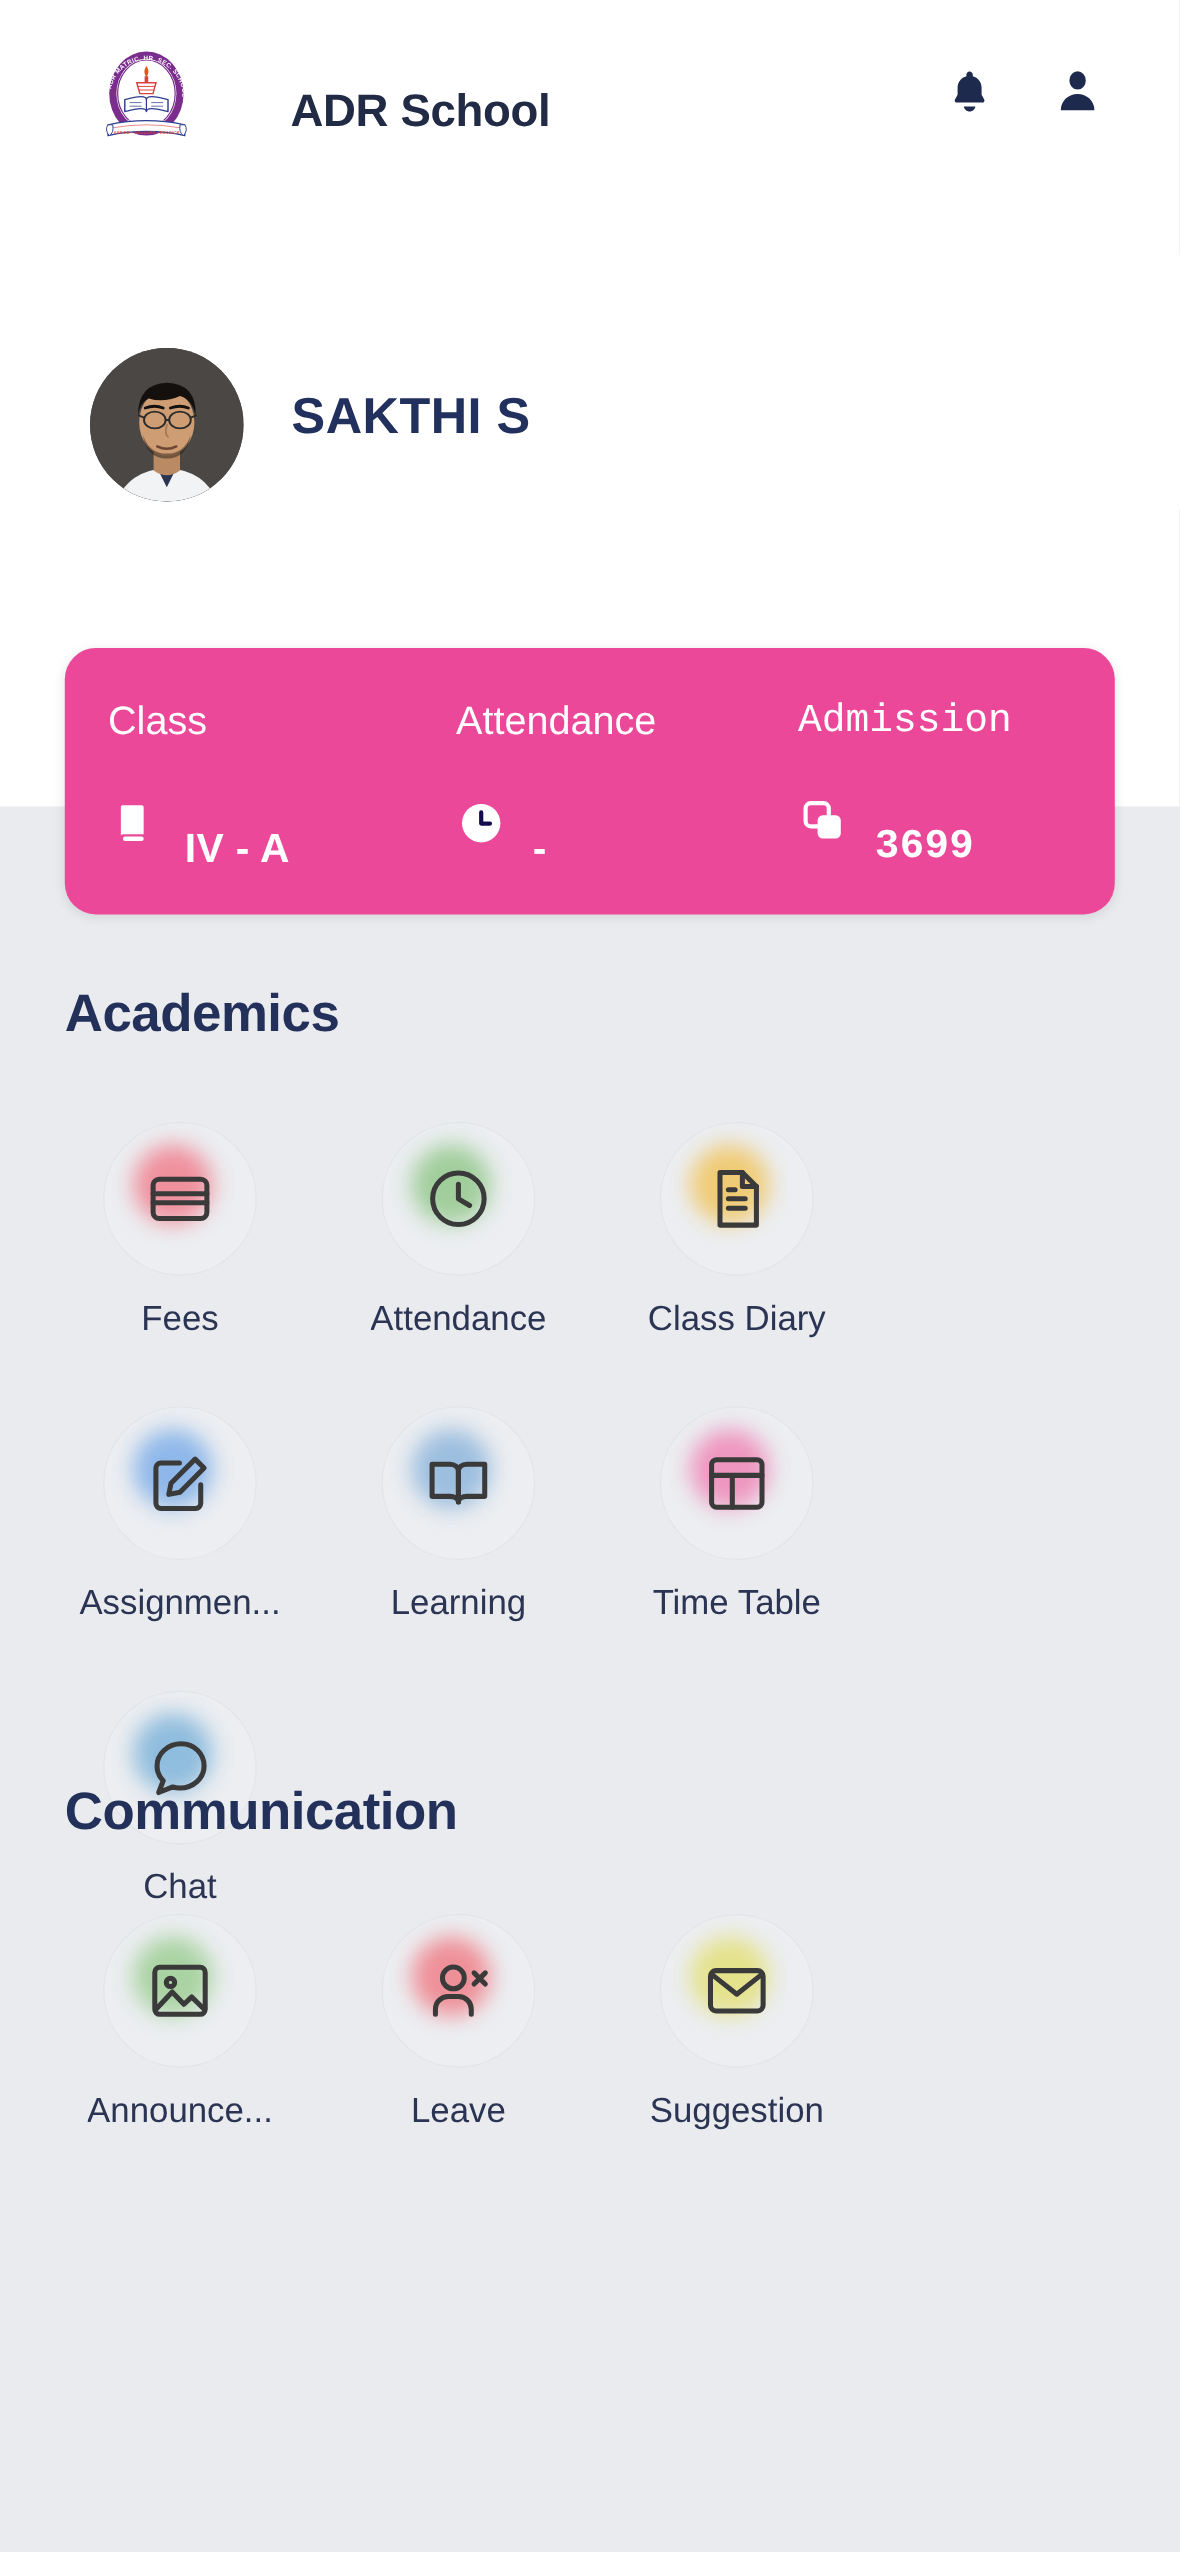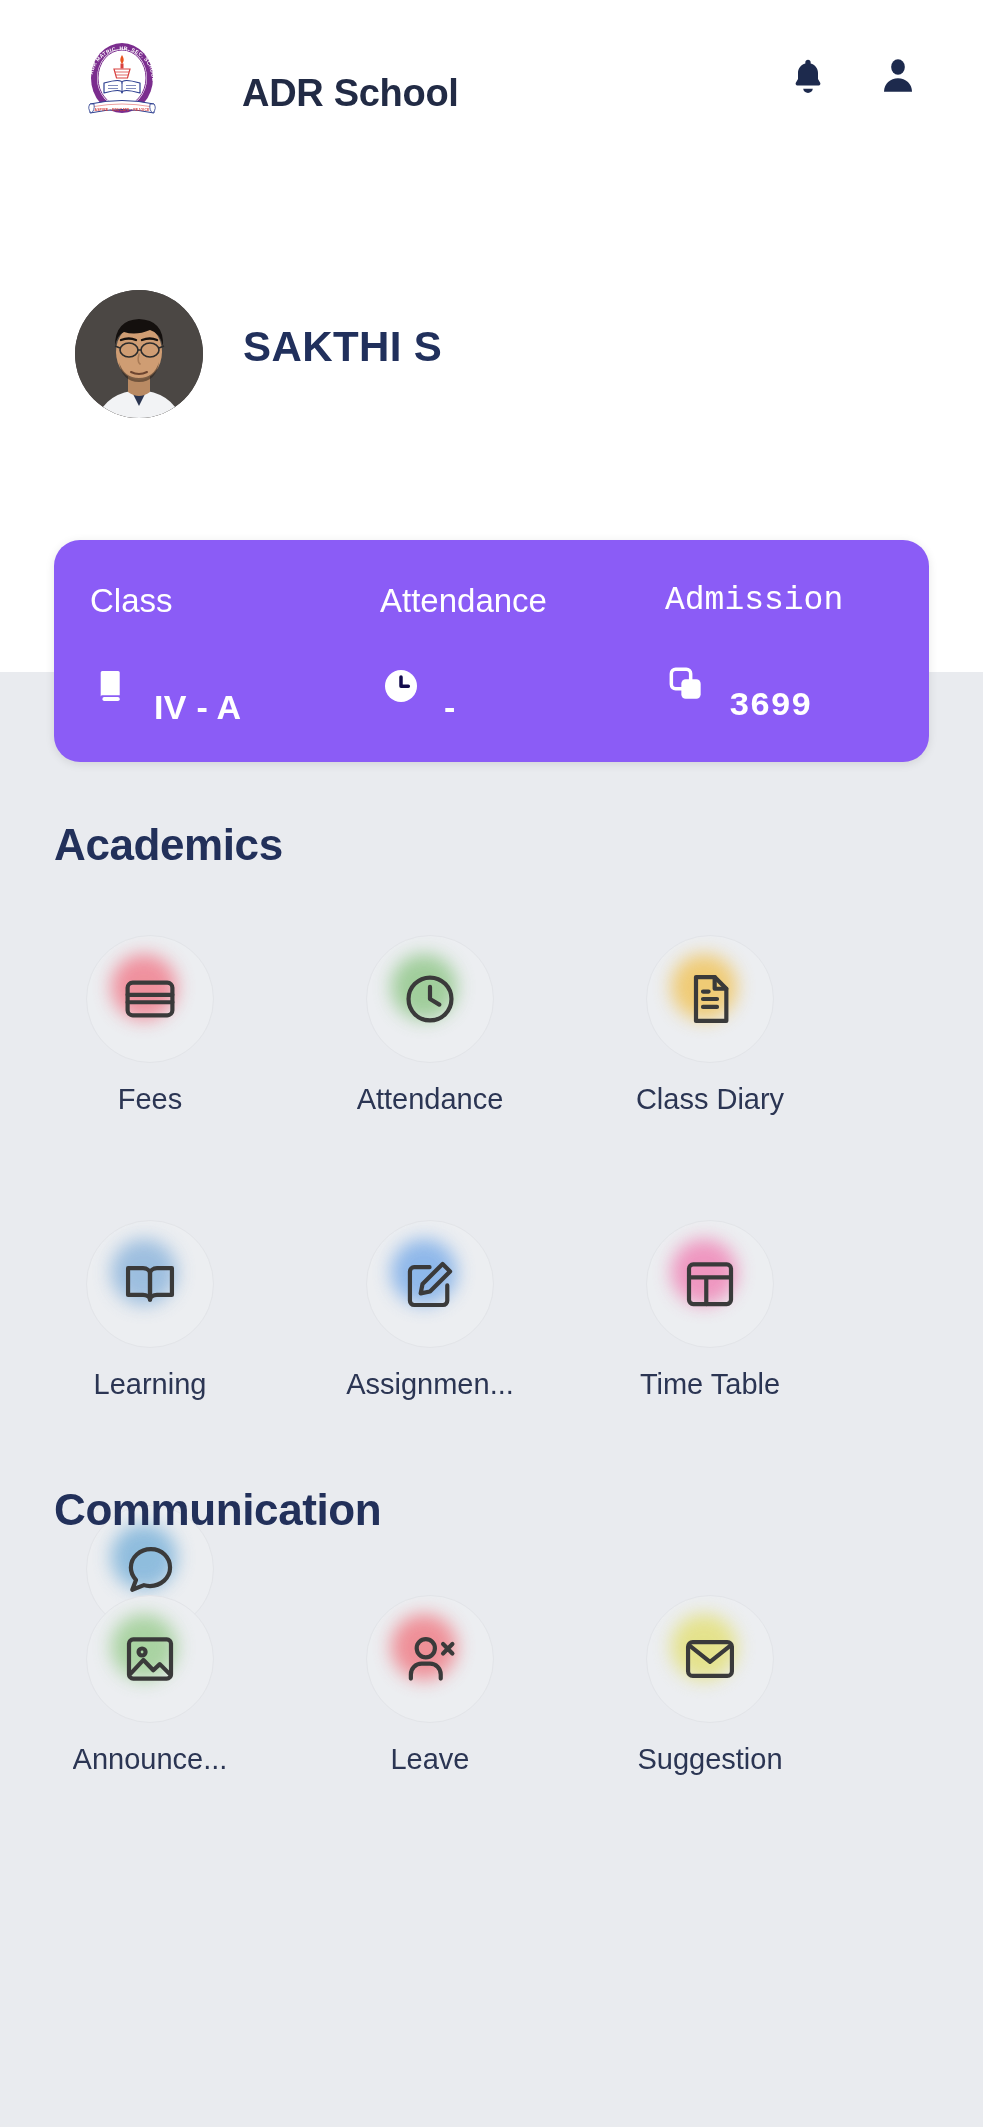--- a/index.html
+++ b/index.html
@@ -56,21 +56,21 @@
   .avatar svg { display:block; width:128px; height:128px; }
   .student-name {
     position:absolute; left:243px; top:33px;
     font-size:42px; font-weight:700; color:#21305c;
     letter-spacing:0.4px;
   }
 
   
   .info-card {
     position:absolute; left:54px; top:540px; width:875px; height:222px;
-    background:#8b5cf6; border-radius:26px;
+    background:#ec4899; border-radius:26px;
     padding:42px 0 0 0;
     box-shadow:0 2px 10px rgba(0,0,0,0.10);
   }
   .info-row {
     display:flex; width:100%;
     padding:0 32px 0 32px;
   }
   .info-col { flex:1; }
   .info-col.c1 { flex:0 0 290px; }
   .info-col.c2 { flex:0 0 285px; }
@@ -89,21 +89,21 @@
   .section-title {
     position:absolute; left:54px;
     font-size:44px; font-weight:700; color:#22305a;
     letter-spacing:-0.4px;
   }
   #academics-title { top:820px; }
   #communication-title { top:1485px; }
 
   .grid {
     position:absolute; left:34px; width:915px;
-    display:flex; flex-wrap:wrap;gap:48px;
+    display:flex; flex-wrap:wrap;
   }
   #academics-grid { top:935px; }
   #communication-grid { top:1595px;align-items:flex-end; }
 
   .tile {
     width:232px;
     display:flex; flex-direction:column; align-items:center;
     margin-bottom:56px; cursor:pointer;
   }
   .tile-circle {
@@ -293,41 +293,41 @@
             <path d="M6 2.6h8l5 5v13.8H6z" stroke="#3a3a3a" stroke-width="1.8" fill="none" stroke-linecap="round" stroke-linejoin="round"></path>
             <path d="M14 2.6v5h5" stroke="#3a3a3a" stroke-width="1.8" fill="none" stroke-linecap="round" stroke-linejoin="round"></path>
             <path d="M9 12h6M9 15.4h6M9 8.8h2.4" stroke="#3a3a3a" stroke-width="1.8" fill="none" stroke-linecap="round" stroke-linejoin="round"></path>
           </svg>
         </span>
       </div>
       <div class="tile-label">Class Diary</div>
     </div>
     <div class="tile">
       <div class="tile-circle">
+        <div class="blob" style="background: rgb(126, 174, 232);"></div>
+        <span class="tile-ico">
+          <svg width="56" height="56" viewBox="0 0 24 24">
+            <path d="M19.4 12.6v6.6c0 1-.8 1.8-1.8 1.8H5.2c-1 0-1.8-.8-1.8-1.8V6.6c0-1 .8-1.8 1.8-1.8h6.6" stroke="#3a3a3a" stroke-width="1.8" fill="none" stroke-linecap="round" stroke-linejoin="round"></path>
+            <path d="M17.4 3.4l3.2 3.2L12 15.2l-4 .8.8-4z" stroke="#3a3a3a" stroke-width="1.8" fill="none" stroke-linecap="round" stroke-linejoin="round"></path>
+          </svg>
+        </span>
+      </div>
+      <div class="tile-label">Assignmen...</div>
+    </div>
+    <div class="tile">
+      <div class="tile-circle">
         <div class="blob" style="background: rgb(143, 182, 220);"></div>
         <span class="tile-ico">
           <svg width="56" height="56" viewBox="0 0 24 24">
             <path d="M2.6 5.2h6.4c1.7 0 3 1.1 3 2.5v11c0-1.1-1.3-2-3-2H2.6z" stroke="#3a3a3a" stroke-width="1.8" fill="none" stroke-linecap="round" stroke-linejoin="round"></path>
             <path d="M21.4 5.2H15c-1.7 0-3 1.1-3 2.5v11c0-1.1 1.3-2 3-2h6.4z" stroke="#3a3a3a" stroke-width="1.8" fill="none" stroke-linecap="round" stroke-linejoin="round"></path>
           </svg>
         </span>
       </div>
       <div class="tile-label">Learning</div>
-    </div>
-    <div class="tile">
-      <div class="tile-circle">
-        <div class="blob" style="background: rgb(126, 174, 232);"></div>
-        <span class="tile-ico">
-          <svg width="56" height="56" viewBox="0 0 24 24">
-            <path d="M19.4 12.6v6.6c0 1-.8 1.8-1.8 1.8H5.2c-1 0-1.8-.8-1.8-1.8V6.6c0-1 .8-1.8 1.8-1.8h6.6" stroke="#3a3a3a" stroke-width="1.8" fill="none" stroke-linecap="round" stroke-linejoin="round"></path>
-            <path d="M17.4 3.4l3.2 3.2L12 15.2l-4 .8.8-4z" stroke="#3a3a3a" stroke-width="1.8" fill="none" stroke-linecap="round" stroke-linejoin="round"></path>
-          </svg>
-        </span>
-      </div>
-      <div class="tile-label">Assignmen...</div>
     </div>
     <div class="tile">
       <div class="tile-circle">
         <div class="blob" style="background: rgb(239, 135, 183);"></div>
         <span class="tile-ico">
           <svg width="56" height="56" viewBox="0 0 24 24">
             <rect x="3" y="3.6" width="18" height="17" rx="1.8" stroke="#3a3a3a" stroke-width="1.8" fill="none" stroke-linecap="round" stroke-linejoin="round"></rect>
             <path d="M3 9.2h18M10.4 9.2v11.4" stroke="#3a3a3a" stroke-width="1.8" fill="none" stroke-linecap="round" stroke-linejoin="round"></path>
           </svg>
         </span>

